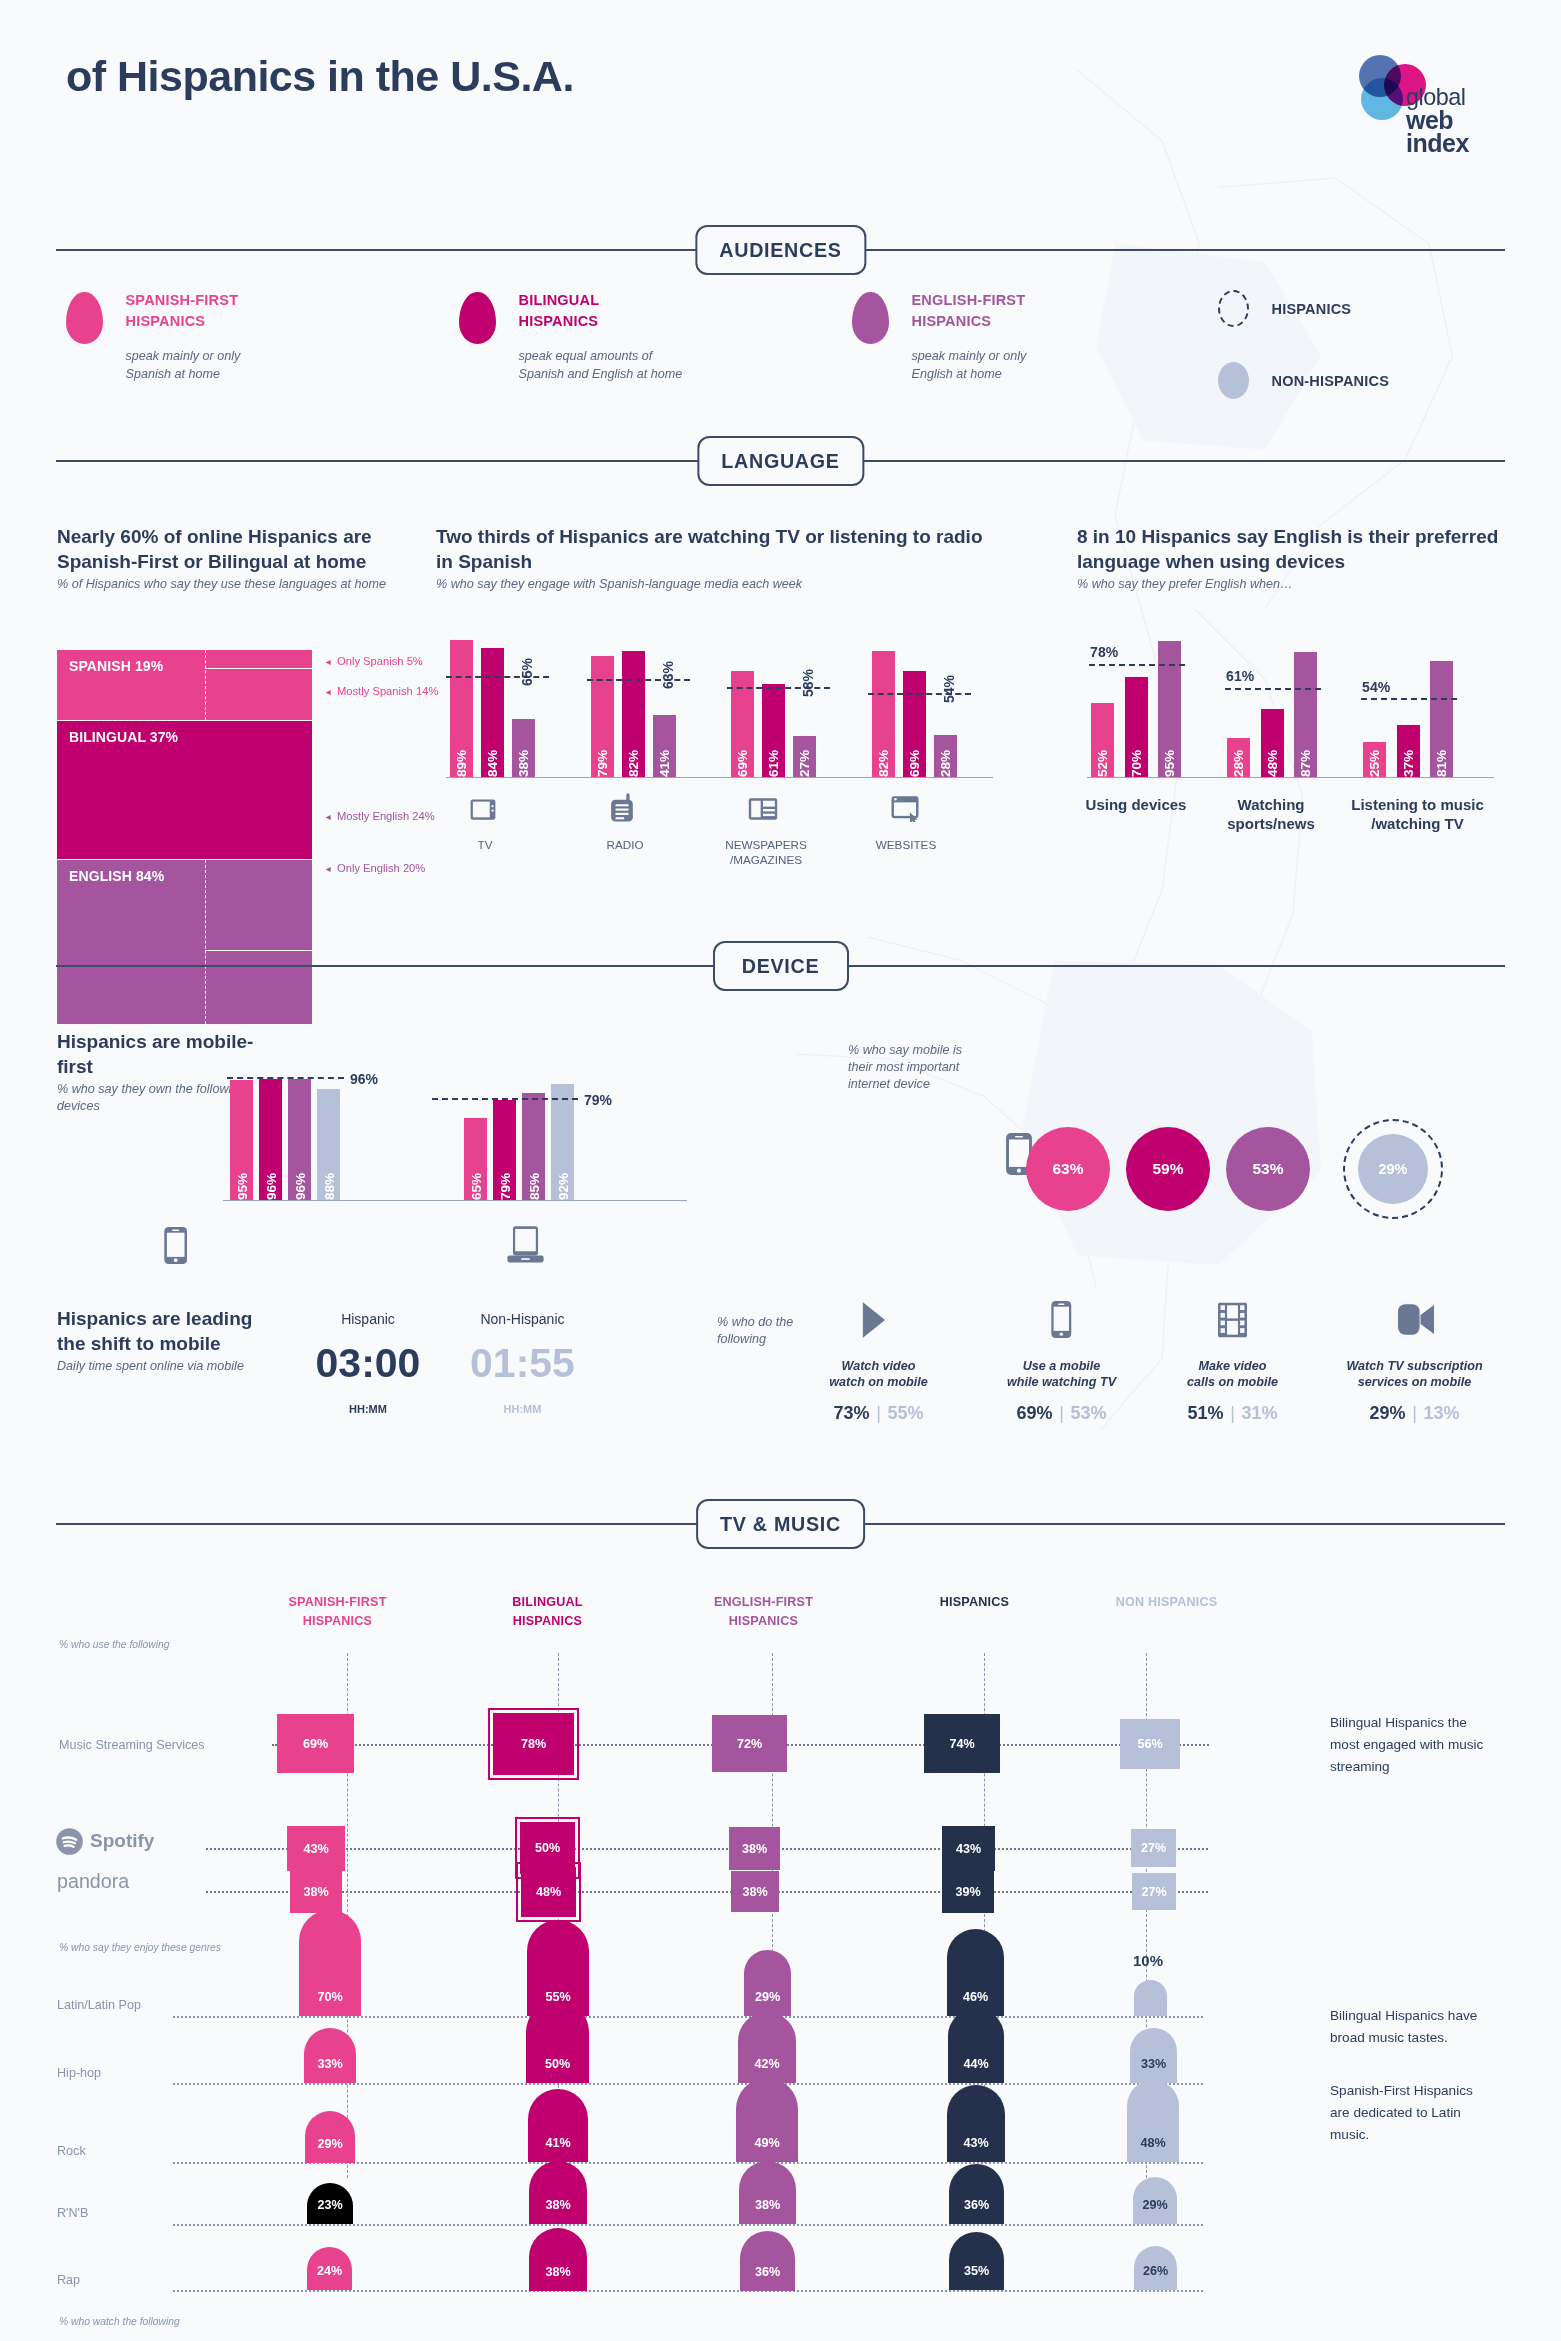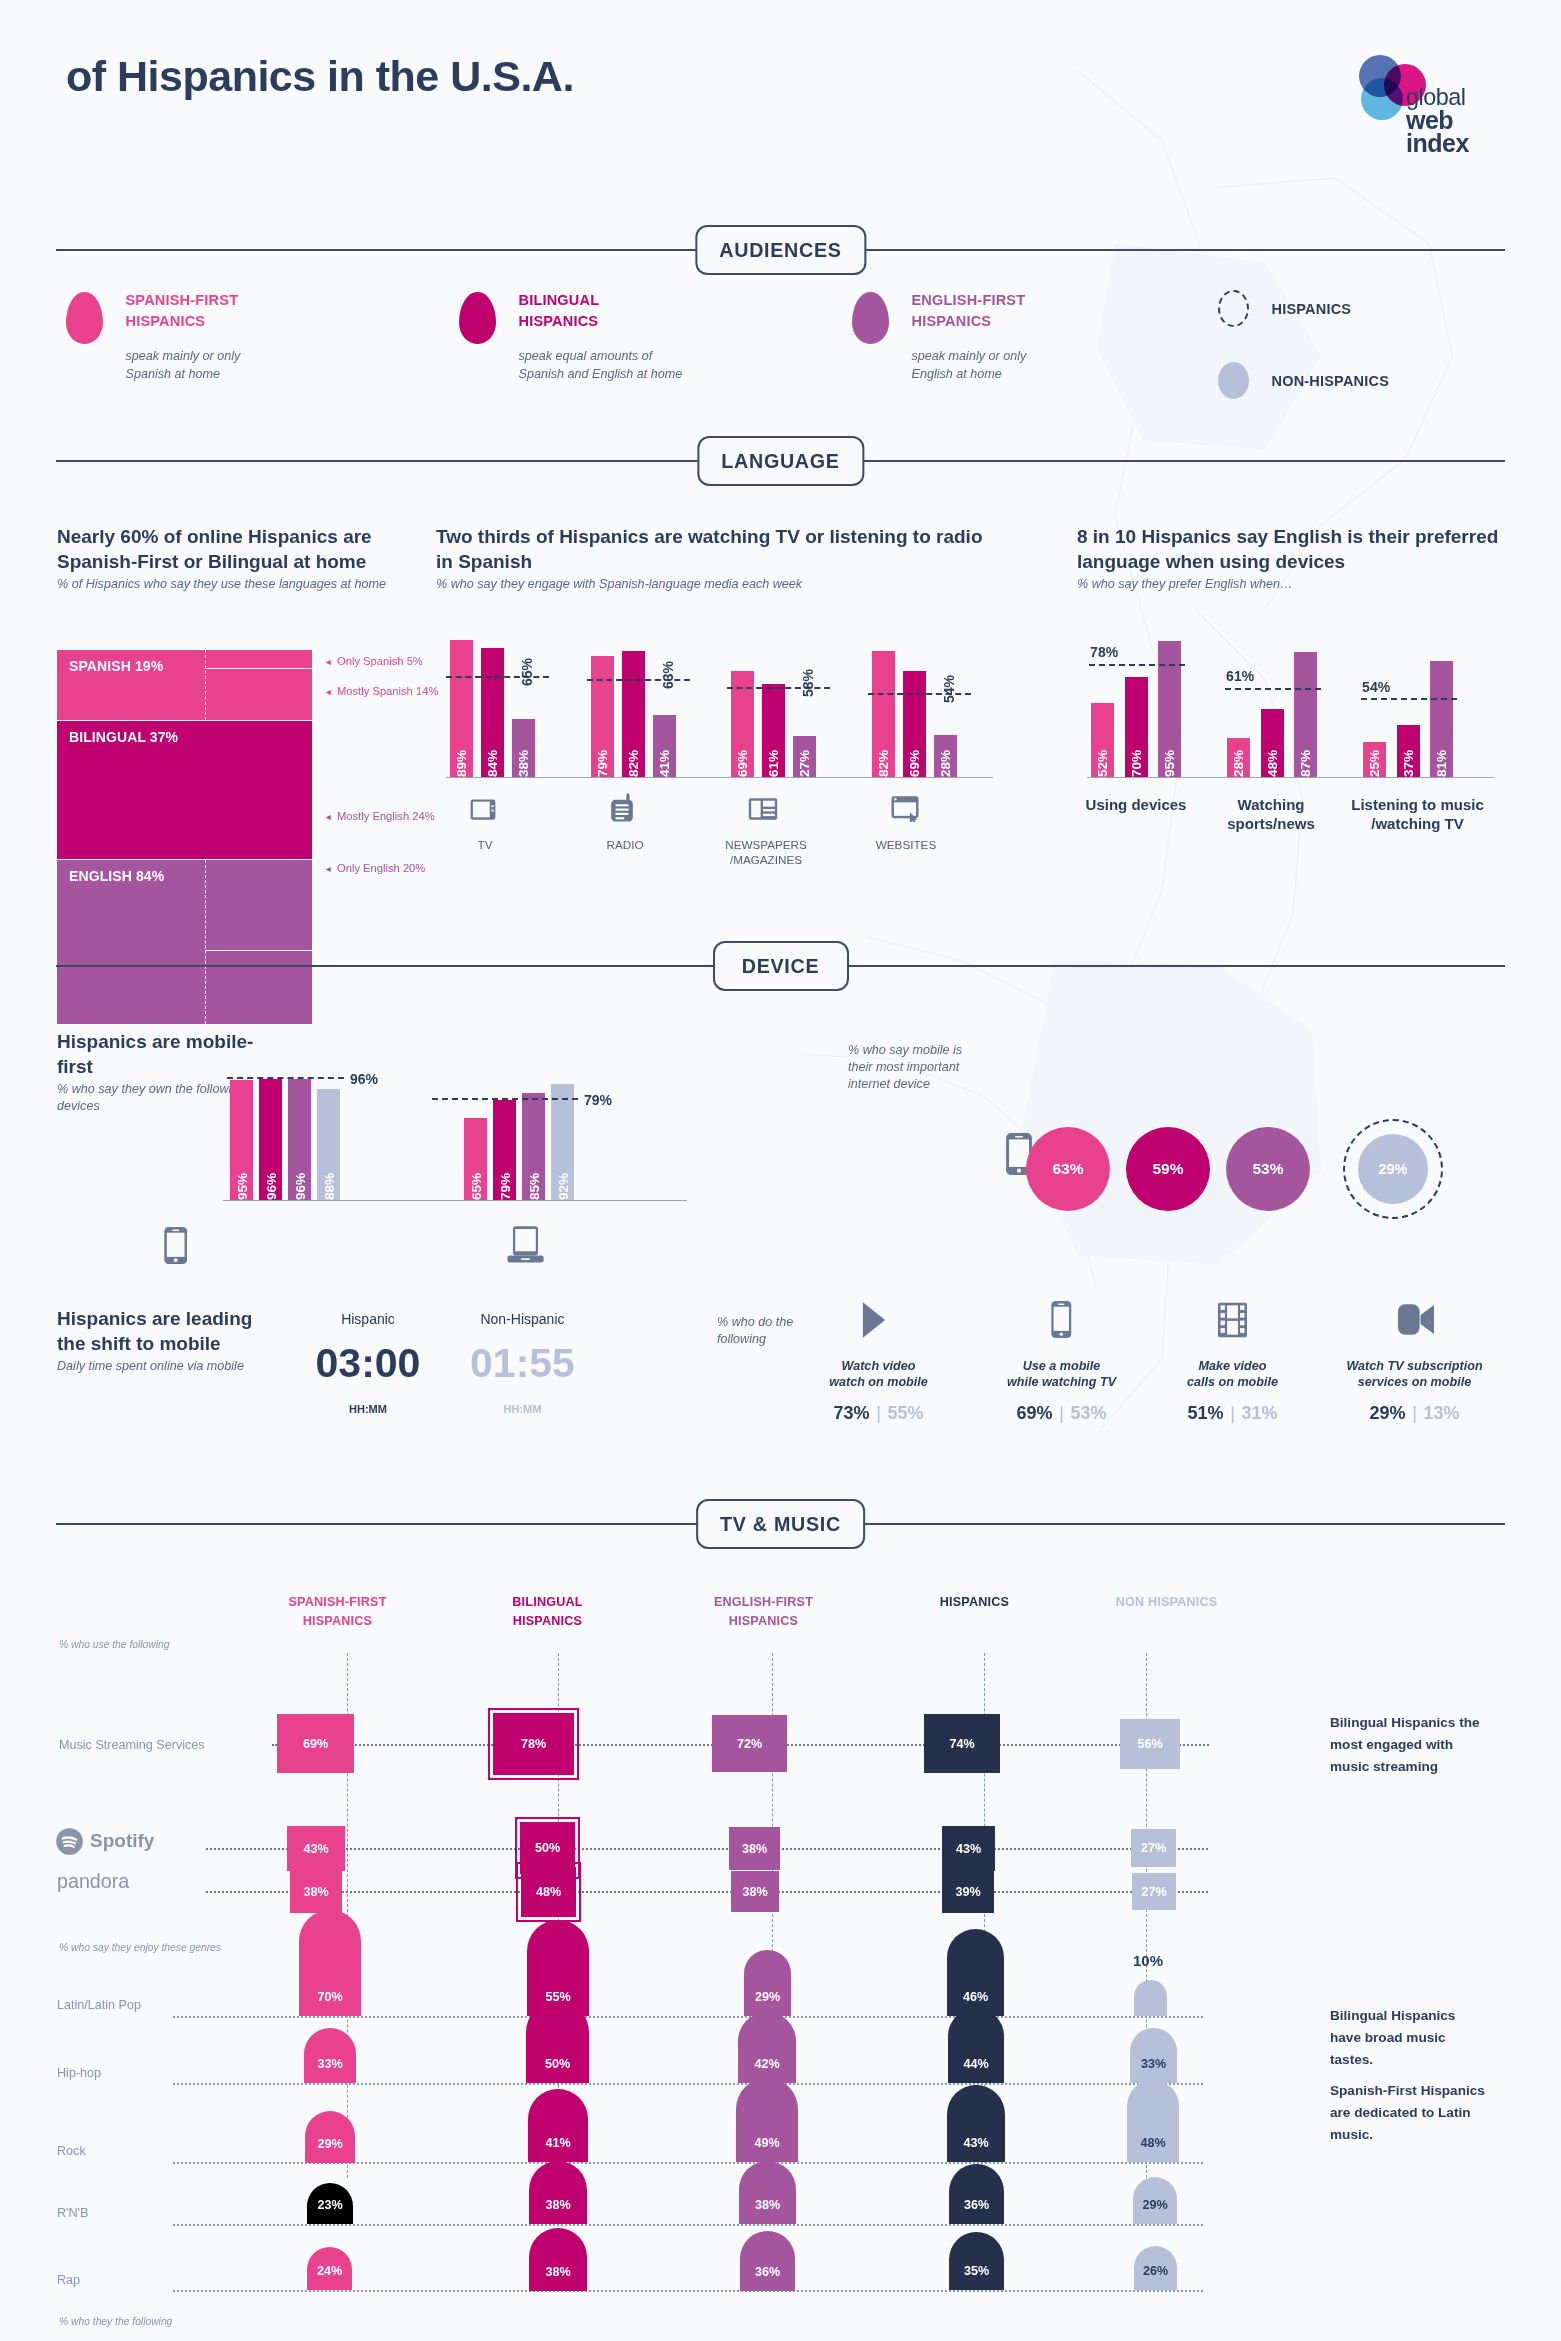--- a/index.html
+++ b/index.html
@@ -110,21 +110,21 @@
   
   .colhead { position:absolute; text-align:center; width:159px; font-size:12.6px; font-weight:bold; line-height:1.5; letter-spacing:0.2px; }
   .rowlabel { position:absolute; font-size:12.6px; color:#8a94ab; white-space:nowrap; }
   .dotline { position:absolute; border-top:2.3px dotted #6b7894; }
   .vdot { position:absolute; border-left:1.9px dashed #8a94ab; }
   .sq { position:absolute; display:flex; align-items:center; justify-content:center; color:#fff; font-size:12.6px; font-weight:bold; }
   .sq.hl { outline:2.8px solid #c0006e; outline-offset:3.3px; }
   .dome { position:absolute; display:flex; align-items:flex-end; justify-content:center; color:#fff; font-size:12.6px; font-weight:bold; }
   .dome span { margin-bottom:12px; }
   .pct-plain { position:absolute; font-size:15px; font-weight:bold; }
-  .side-note { position:absolute; font-size:13.6px; font-weight:bold; line-height:1.6; color:#2b3c5c; width:155px; }
+  .side-note { position:absolute; font-size:13.6px; font-weight:normal; line-height:1.6; color:#2b3c5c; width:155px; }
 </style>
 </head>
 <body>
 
 <div class="page">
 
   <svg class="map-bg" viewBox="0 0 3334 6211" preserveAspectRatio="none">
     <g fill="none" stroke="#e3eaf5" stroke-width="3">
       <path d="M2300 150 L2480 300 L2560 520 L2500 760 L2420 900 L2380 1100 L2450 1350 L2520 1600 L2480 1900 L2400 2100"></path>
       <path d="M2600 400 L2850 380 L3050 520 L3100 760 L3000 980 L2820 1120 L2700 1300"></path>
@@ -751,16 +751,16 @@
   <div class="dome" style="left:740px;top:2231px;width:55px;height:60px;background:#a4559e;border-radius:28px 28px 0 0">
       <span>36%</span>
     </div>
   <div class="dome" style="left:949px;top:2232px;width:55px;height:58px;background:#25304d;border-radius:28px 28px 0 0">
       <span>35%</span>
     </div>
   <div class="dome" style="left:1134px;top:2246px;width:43px;height:44px;background:#b6c0d8;border-radius:21.5px 21.5px 0 0;color:#2b3c5c">
       <span>26%</span>
     </div>
 
-  <div class="mini-note" style="position:absolute;left:59px;top:2316px">% who they the following</div>
+  <div class="mini-note" style="position:absolute;left:59px;top:2316px">% who watch the following</div>
 
 </div>
 
 
 </body></html>

